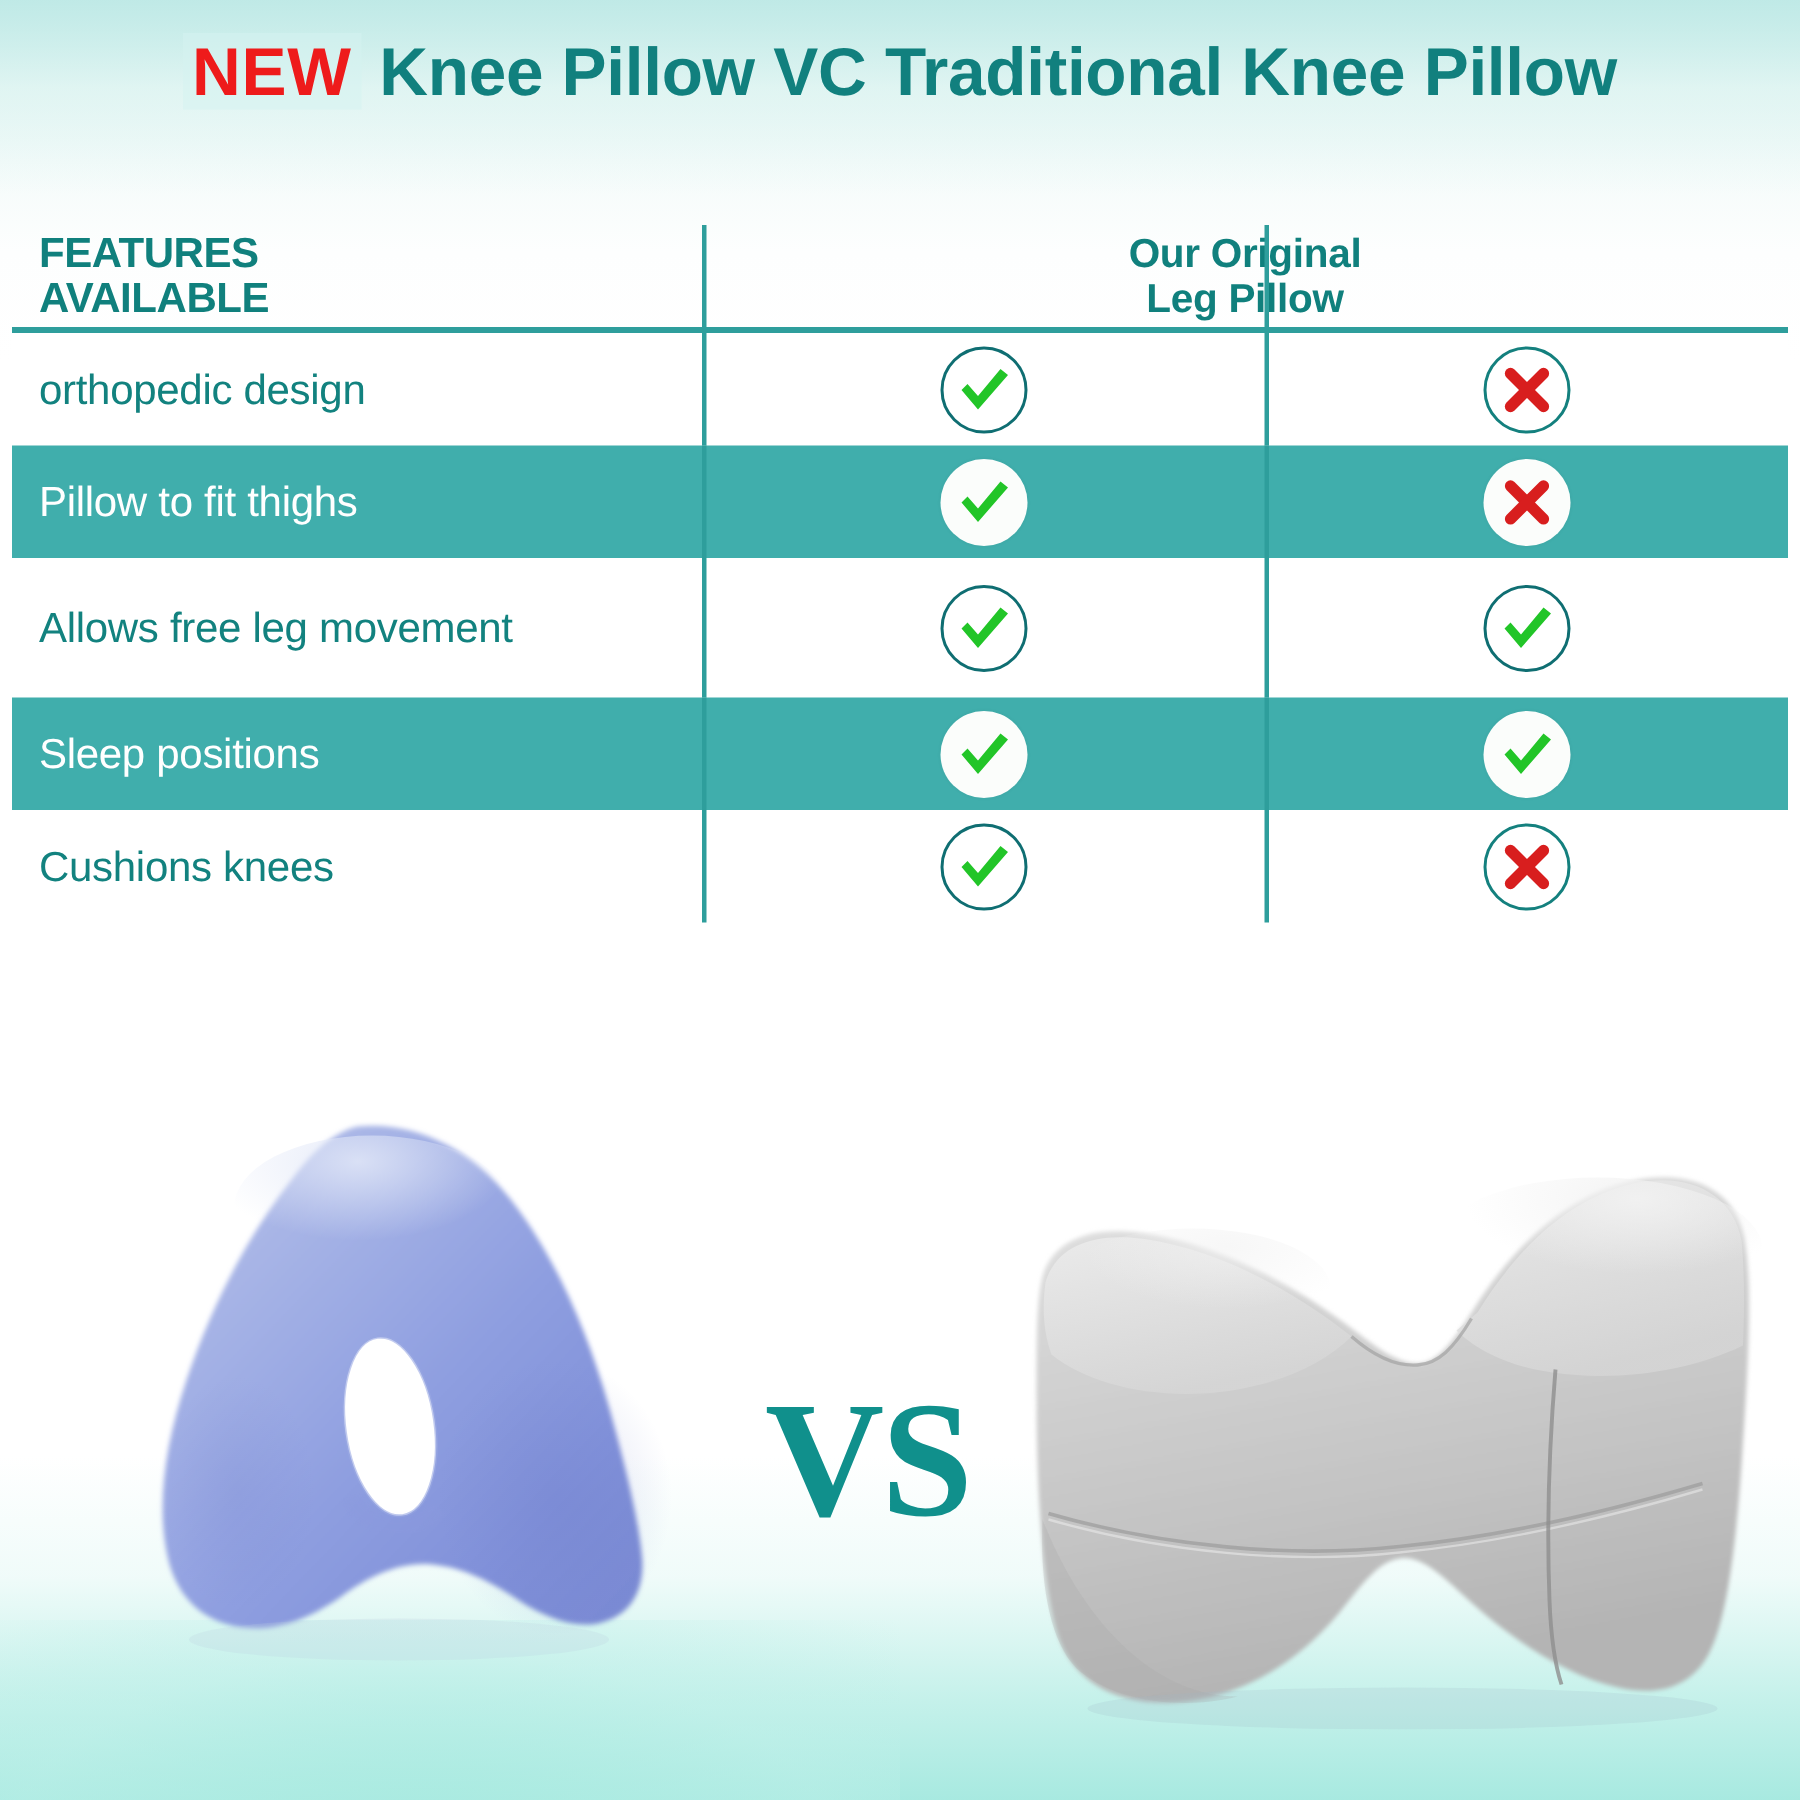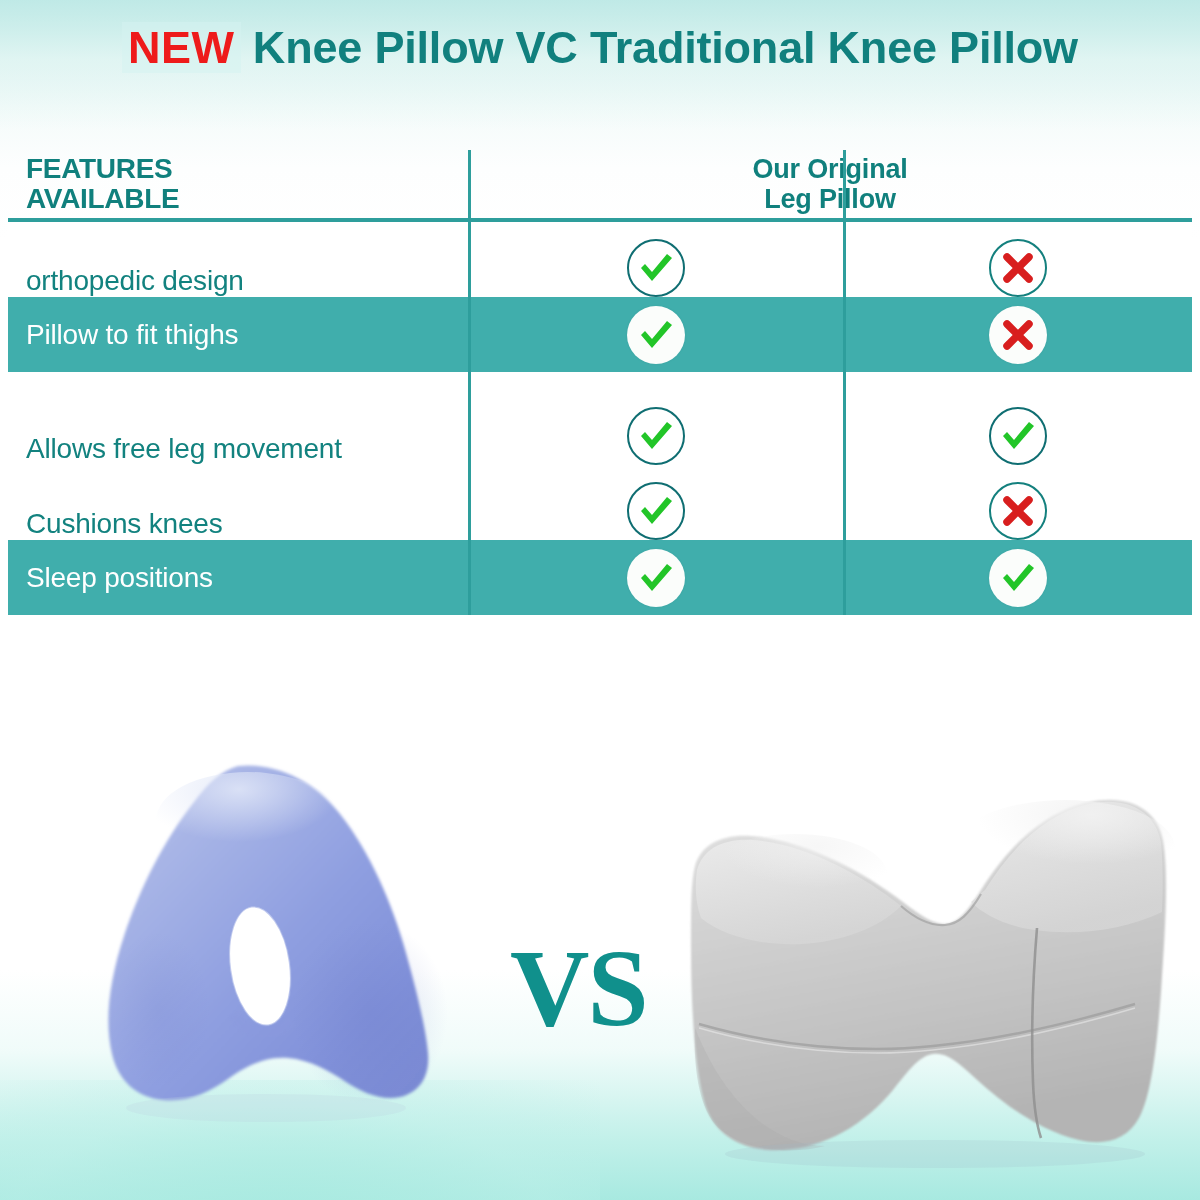--- a/index.html
+++ b/index.html
@@ -115,21 +115,21 @@
     color:#10807d;
     font-size:27px;
     font-weight:bold;
     line-height:1.12;
     text-align:center;
     letter-spacing:-.2px;
   }
 
   
   .row-data{ min-height:75px; }
-  .row-data.white{ background:#ffffff;align-items:flex-end; }
+  .row-data.white{ background:#ffffff; }
   .row-data.teal{ background:#40aeac; }
   .row-data.tall{ min-height:93px; }
 
   .feature-text{
     font-size:28px;
     font-weight:normal;
     line-height:1.18;
     letter-spacing:-.2px;
   }
   .row-data.white .feature-text{ color:#12827f; }
@@ -157,21 +157,21 @@
     box-shadow:0 0 3px rgba(0,0,0,.05);
   }
 
   .mark svg{ display:block; }
 
   .no-shrink{ flex-shrink:0; }
 
   
   .photos{
     position:absolute;
-    left:0; top:718px;
+    left:0; top:703px;
     width:1200px; height:475px;
   }
 
   .pillow-blue{
     position:absolute;
     left:70px; top:30px;
     width:390px; height:390px;
   }
   .pillow-gray{
     position:absolute;
@@ -294,20 +294,43 @@
             </div>
           </div>
           <div class="cell-mark right">
             <div class="mark no-shrink check">
               <svg width="40" height="40" viewBox="0 0 40 40">
                 <path d="M5 20 L9 16 L16 24 L31 6 L36 10 L16 33 Z" fill="#22c528"></path>
               </svg>
             </div>
           </div>
         </div>
+        <div class="row row-data teal">
+          <div class="vline v1"></div>
+          <div class="vline v2"></div>
+          <div class="cell-feature">
+            <div class="feature-text">
+              <div>Sleep positions</div>
+            </div>
+          </div>
+          <div class="cell-mark">
+            <div class="mark no-shrink check">
+              <svg width="40" height="40" viewBox="0 0 40 40">
+                <path d="M5 20 L9 16 L16 24 L31 6 L36 10 L16 33 Z" fill="#22c528"></path>
+              </svg>
+            </div>
+          </div>
+          <div class="cell-mark right">
+            <div class="mark no-shrink check">
+              <svg width="40" height="40" viewBox="0 0 40 40">
+                <path d="M5 20 L9 16 L16 24 L31 6 L36 10 L16 33 Z" fill="#22c528"></path>
+              </svg>
+            </div>
+          </div>
+        </div>
         <div class="row row-data white">
           <div class="vline v1"></div>
           <div class="vline v2"></div>
           <div class="cell-feature">
             <div class="feature-text">
               <div>Cushions knees</div>
             </div>
           </div>
           <div class="cell-mark">
             <div class="mark no-shrink check">
@@ -316,43 +339,20 @@
               </svg>
             </div>
           </div>
           <div class="cell-mark right">
             <div class="mark no-shrink cross">
               <svg width="36" height="36" viewBox="0 0 36 36">
                 <g stroke="#d81e1e" stroke-width="7.5" stroke-linecap="round">
                   <line x1="7" y1="7" x2="29" y2="29"></line>
                   <line x1="29" y1="7" x2="7" y2="29"></line>
                 </g>
-              </svg>
-            </div>
-          </div>
-        </div>
-        <div class="row row-data teal">
-          <div class="vline v1"></div>
-          <div class="vline v2"></div>
-          <div class="cell-feature">
-            <div class="feature-text">
-              <div>Sleep positions</div>
-            </div>
-          </div>
-          <div class="cell-mark">
-            <div class="mark no-shrink check">
-              <svg width="40" height="40" viewBox="0 0 40 40">
-                <path d="M5 20 L9 16 L16 24 L31 6 L36 10 L16 33 Z" fill="#22c528"></path>
-              </svg>
-            </div>
-          </div>
-          <div class="cell-mark right">
-            <div class="mark no-shrink check">
-              <svg width="40" height="40" viewBox="0 0 40 40">
-                <path d="M5 20 L9 16 L16 24 L31 6 L36 10 L16 33 Z" fill="#22c528"></path>
               </svg>
             </div>
           </div>
         </div>
       </div>
 
   </div>
 
   <div class="photos">
 

